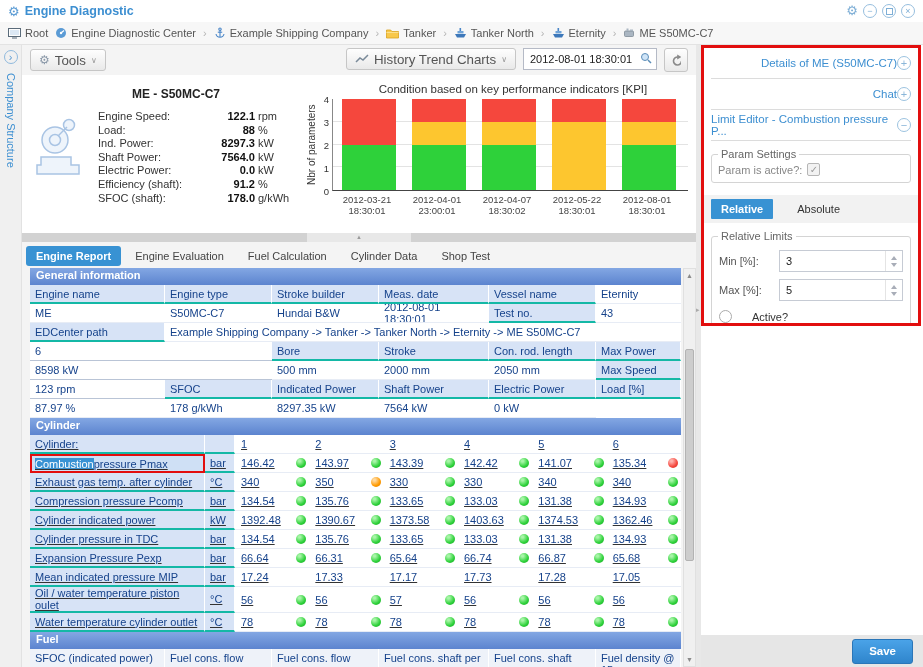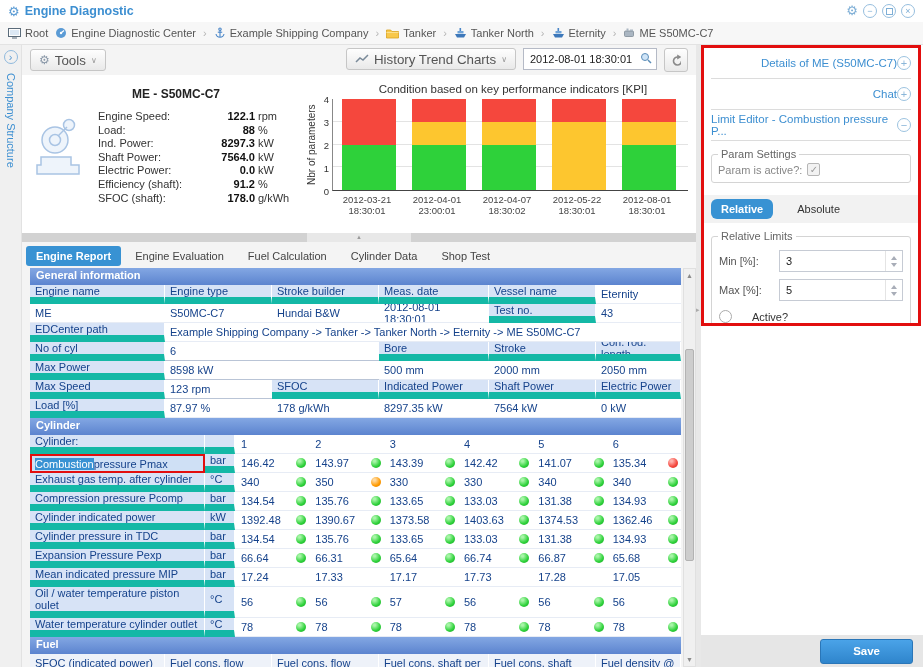--- a/index.html
+++ b/index.html
@@ -83,23 +83,23 @@
   .tabbar{height:24px;flex:0 0 24px;display:flex;align-items:center;padding:2px 4px 0;gap:4px;}
   .tab{padding:4px 10px;color:#444;border-radius:3px;}
   .tab.active{background:#3892d3;color:#fff;font-weight:bold;}
 
   
   .report-row{flex:1;display:flex;overflow:hidden;}
   .report{width:653px;margin-left:8px;background:#fff;overflow:hidden;}
   .sec-hdr{height:15px;background:linear-gradient(#83a7e3,#5c84cf);color:#fff;font-weight:bold;
            padding:1px 6px;font-size:11px;line-height:13px;box-sizing:content-box;}
   .grid6{display:grid;grid-template-columns:135px 107px 107px 110px 107px 1fr;grid-auto-rows:19px;}
-  .gridcyl{display:grid;grid-template-columns:175px 30px repeat(6,1fr);grid-auto-rows:minmax(19px,auto);}
+  .gridcyl{display:grid;grid-template-columns:175px 30px repeat(6,1fr);grid-auto-rows:minmax(19px,auto);text-decoration:underline;}
   .cell{box-sizing:border-box;display:flex;align-items:center;padding:0 5px;overflow:hidden;color:#15428b;}
-  .c-h{background:#d7e3f6;border-right:1px solid #fff;border-bottom:7px solid #14b8a6;}
+  .c-h{background:#d7e3f6;border-right:1px solid #fff;border-bottom:2px solid #14b8a6;}
   .c-v{background:#fff;border-bottom:1px solid #e7ecf5;}
   .c-v.u{border-bottom:1px solid #b9c4d6;}
   .cyl-label{white-space:nowrap;}
   .cyl-label.tall{white-space:normal;line-height:12px;}
   .val{justify-content:space-between;padding:0 3px 0 6px;}
   .dot{width:10px;height:10px;border-radius:50%;flex:0 0 auto;}
   .dot-green{background:radial-gradient(circle at 35% 30%,#a8f5a8 10%,#2ed13a 60%,#1da32a);}
   .dot-orange{background:radial-gradient(circle at 35% 30%,#ffd9a0 10%,#ff9a00 60%,#d97f00);}
   .dot-red{background:radial-gradient(circle at 35% 30%,#ffb3ae 10%,#f5473d 60%,#c9302a);}
   .sel-cell{border:2px solid #e20e0e;background:#cfe0f5;padding:0 3px;}
@@ -124,35 +124,35 @@
            border-bottom:1px solid #dcdcdc;color:#3d8fd1;font-size:11.5px;}
   .circle-btn{width:14px;height:14px;border:1px solid #9cc3e0;border-radius:50%;color:#8ab6d9;
               text-align:center;line-height:12px;font-size:11px;box-sizing:border-box;flex:0 0 auto;}
   fieldset{border:1px solid #d4d4d4;border-radius:3px;margin:7px 0 0;padding:1px 6px 6px;}
   legend{color:#666;font-size:11px;padding:0 3px;}
   .pact{color:#888;display:flex;align-items:center;gap:5px;margin-top:2px;}
   .check{width:13px;height:13px;border:1px solid #b6b6b6;background:#f2f2f2;color:#9a9a9a;font-size:10px;
          line-height:11px;text-align:center;display:inline-block;border-radius:2px;box-sizing:border-box;}
   .ptabs{display:flex;align-items:center;gap:14px;background:#f2f2f2;margin:12px -7px 0;padding:4px 7px;}
   .ptab{color:#333;padding:4px 10px;}
-  .ptab.active{background:#3892d3;color:#fff;border-radius:6px;font-weight:bold;}
+  .ptab.active{background:#3892d3;color:#fff;border-radius:1px;font-weight:bold;}
   .limit-row{display:flex;align-items:center;margin:7px 1px 0;}
   .limit-row label{width:60px;color:#555;}
   .spin{flex:1;display:flex;align-items:center;border:1px solid #c6cbd4;height:22px;background:#fff;box-sizing:border-box;}
   .spin .sv{padding-left:6px;color:#222;flex:1;}
   .spin-btns{width:16px;height:100%;border-left:1px solid #e4e4e4;display:flex;flex-direction:column;
              align-items:center;justify-content:center;gap:3px;}
   .tri-up{width:0;height:0;border-left:3px solid transparent;border-right:3px solid transparent;border-bottom:4px solid #a8adb8;}
   .tri-down{width:0;height:0;border-left:3px solid transparent;border-right:3px solid transparent;border-top:4px solid #a8adb8;}
   .radio-row{display:flex;align-items:center;gap:20px;margin:9px 1px 2px;color:#333;}
   .radio{width:13px;height:13px;border:1px solid #ababab;border-radius:50%;background:#fff;box-sizing:border-box;}
   .panel-footer{position:absolute;left:0;right:0;bottom:0;height:32px;background:#e6e6e6;
                 display:flex;align-items:center;justify-content:flex-end;padding:0 10px;}
   .save-btn{background:linear-gradient(#4aa3e8,#2f85cc);border:1px solid #2a76b8;color:#fff;
-            font-weight:bold;font-size:11.5px;height:25px;padding:0 32px;border-radius:3px;margin-left:36px;}
+            font-weight:bold;font-size:11.5px;height:25px;padding:0 16px;border-radius:3px;margin-left:36px;}
 </style>
 </head>
 <body>
 
 <header class="titlebar">
   <span class="app-gear">⚙</span>
   <span class="app-title">Engine Diagnostic</span>
   <span class="win-icons">
     <span class="win-gear">⚙</span>
     <span class="win-circle">−</span>
@@ -432,21 +432,20 @@
             <div class="cell c-h">Vessel name</div>
             <div class="cell c-v">Eternity</div>
             <div class="cell c-v">ME</div>
             <div class="cell c-v">S50MC-C7</div>
             <div class="cell c-v">Hundai B&amp;W</div>
             <div class="cell c-v">2012-08-01 18:30:01</div>
             <div class="cell c-h">Test no.</div>
             <div class="cell c-v">43</div>
             <div class="cell c-h">EDCenter path</div>
             <div class="cell c-v" style="grid-column: span 5;">Example Shipping Company -&gt; Tanker -&gt; Tanker North -&gt; Eternity -&gt; ME S50MC-C7</div>
-            <div class="cell c-h">No of cyl</div>
             <div class="cell c-v u" style="grid-column: span 2;">6</div>
             <div class="cell c-h">Bore</div>
             <div class="cell c-h">Stroke</div>
             <div class="cell c-h">Con. rod. length</div>
             <div class="cell c-h">Max Power</div>
             <div class="cell c-v u" style="grid-column: span 2;">8598 kW</div>
             <div class="cell c-v">500 mm</div>
             <div class="cell c-v">2000 mm</div>
             <div class="cell c-v">2050 mm</div>
             <div class="cell c-h">Max Speed</div>

